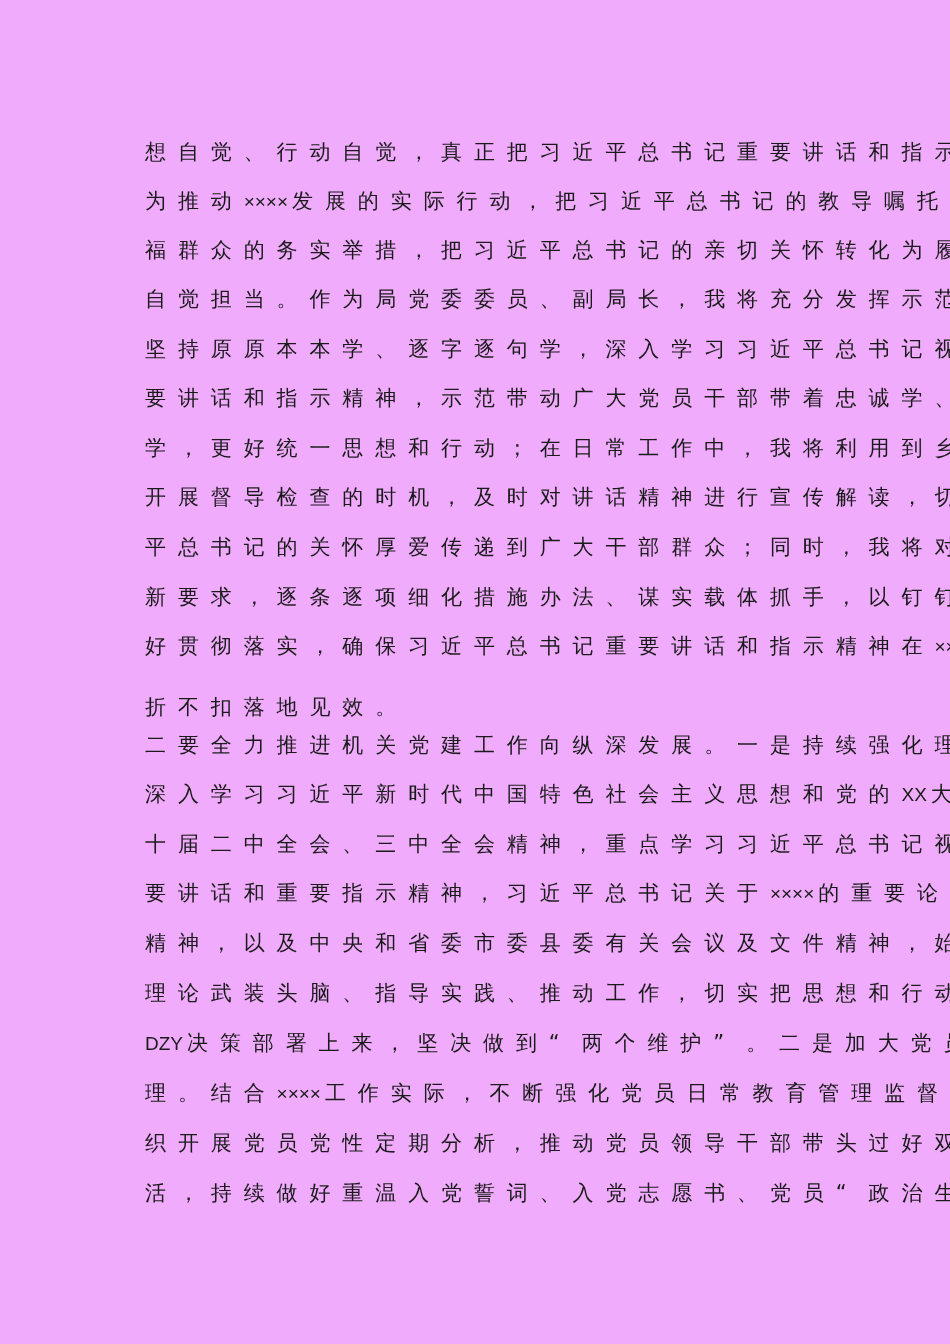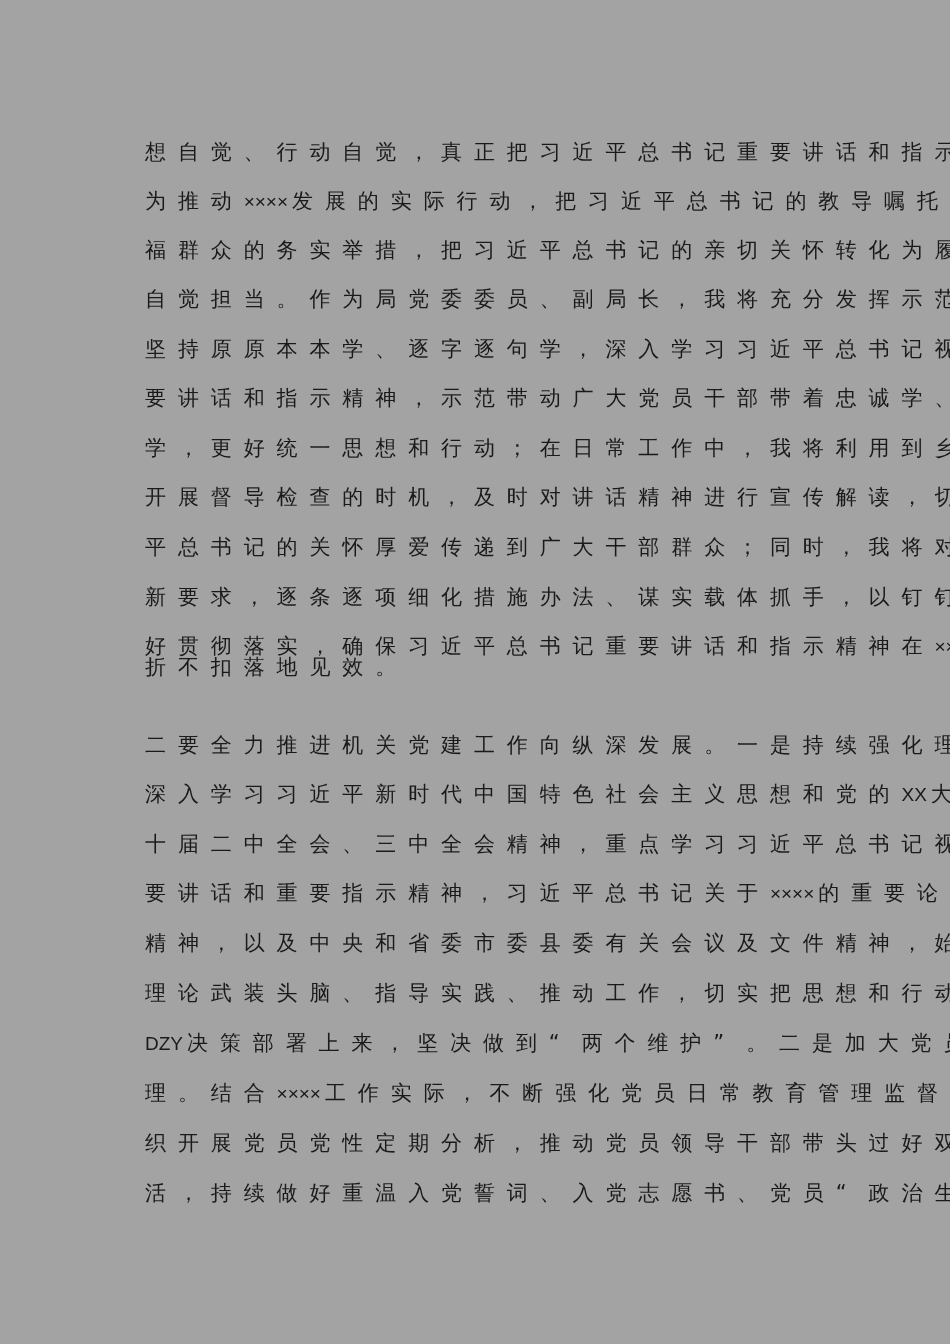--- a/index.html
+++ b/index.html
@@ -14,21 +14,21 @@
     overflow: hidden;
     font-family: "DejaVu Sans", "Liberation Sans", sans-serif;
     color: #1a1a1a;
   }
   .page {
     position: absolute;
     left: 0;
     top: 0;
     width: 950px;
     height: 1344px;
-    background: #a3a3a3;
+    background: #f0abfc;
   }
   .line {
     position: absolute;
     left: 145px;
     height: 30px;
     font-size: 21px;
     line-height: 30px;
     white-space: nowrap;
     letter-spacing: 0;
   }
@@ -52,21 +52,21 @@
     <div class="line" style="top: 186px;"><span class="c">为</span><span class="c">推</span><span class="c">动</span><span class="latin" style="margin-right: 4px;">××××</span><span class="c">发</span><span class="c">展</span><span class="c">的</span><span class="c">实</span><span class="c">际</span><span class="c">行</span><span class="c">动</span><span class="c">，</span><span class="c">把</span><span class="c">习</span><span class="c">近</span><span class="c">平</span><span class="c">总</span><span class="c">书</span><span class="c">记</span><span class="c">的</span><span class="c">教</span><span class="c">导</span><span class="c">嘱</span><span class="c">托</span><span class="c">转</span></div>
     <div class="line" style="top: 235px;"><span class="c">福</span><span class="c">群</span><span class="c">众</span><span class="c">的</span><span class="c">务</span><span class="c">实</span><span class="c">举</span><span class="c">措</span><span class="c">，</span><span class="c">把</span><span class="c">习</span><span class="c">近</span><span class="c">平</span><span class="c">总</span><span class="c">书</span><span class="c">记</span><span class="c">的</span><span class="c">亲</span><span class="c">切</span><span class="c">关</span><span class="c">怀</span><span class="c">转</span><span class="c">化</span><span class="c">为</span><span class="c">履</span></div>
     <div class="line" style="top: 284px;"><span class="c">自</span><span class="c">觉</span><span class="c">担</span><span class="c">当</span><span class="c">。</span><span class="c">作</span><span class="c">为</span><span class="c">局</span><span class="c">党</span><span class="c">委</span><span class="c">委</span><span class="c">员</span><span class="c">、</span><span class="c">副</span><span class="c">局</span><span class="c">长</span><span class="c">，</span><span class="c">我</span><span class="c">将</span><span class="c">充</span><span class="c">分</span><span class="c">发</span><span class="c">挥</span><span class="c">示</span><span class="c">范</span></div>
     <div class="line" style="top: 334px;"><span class="c">坚</span><span class="c">持</span><span class="c">原</span><span class="c">原</span><span class="c">本</span><span class="c">本</span><span class="c">学</span><span class="c">、</span><span class="c">逐</span><span class="c">字</span><span class="c">逐</span><span class="c">句</span><span class="c">学</span><span class="c">，</span><span class="c">深</span><span class="c">入</span><span class="c">学</span><span class="c">习</span><span class="c">习</span><span class="c">近</span><span class="c">平</span><span class="c">总</span><span class="c">书</span><span class="c">记</span><span class="c">视</span></div>
     <div class="line" style="top: 383px;"><span class="c">要</span><span class="c">讲</span><span class="c">话</span><span class="c">和</span><span class="c">指</span><span class="c">示</span><span class="c">精</span><span class="c">神</span><span class="c">，</span><span class="c">示</span><span class="c">范</span><span class="c">带</span><span class="c">动</span><span class="c">广</span><span class="c">大</span><span class="c">党</span><span class="c">员</span><span class="c">干</span><span class="c">部</span><span class="c">带</span><span class="c">着</span><span class="c">忠</span><span class="c">诚</span><span class="c">学</span><span class="c">、</span></div>
     <div class="line" style="top: 433px;"><span class="c">学</span><span class="c">，</span><span class="c">更</span><span class="c">好</span><span class="c">统</span><span class="c">一</span><span class="c">思</span><span class="c">想</span><span class="c">和</span><span class="c">行</span><span class="c">动</span><span class="c">；</span><span class="c">在</span><span class="c">日</span><span class="c">常</span><span class="c">工</span><span class="c">作</span><span class="c">中</span><span class="c">，</span><span class="c">我</span><span class="c">将</span><span class="c">利</span><span class="c">用</span><span class="c">到</span><span class="c">乡</span></div>
     <div class="line" style="top: 482px;"><span class="c">开</span><span class="c">展</span><span class="c">督</span><span class="c">导</span><span class="c">检</span><span class="c">查</span><span class="c">的</span><span class="c">时</span><span class="c">机</span><span class="c">，</span><span class="c">及</span><span class="c">时</span><span class="c">对</span><span class="c">讲</span><span class="c">话</span><span class="c">精</span><span class="c">神</span><span class="c">进</span><span class="c">行</span><span class="c">宣</span><span class="c">传</span><span class="c">解</span><span class="c">读</span><span class="c">，</span><span class="c">切</span></div>
     <div class="line" style="top: 532px;"><span class="c">平</span><span class="c">总</span><span class="c">书</span><span class="c">记</span><span class="c">的</span><span class="c">关</span><span class="c">怀</span><span class="c">厚</span><span class="c">爱</span><span class="c">传</span><span class="c">递</span><span class="c">到</span><span class="c">广</span><span class="c">大</span><span class="c">干</span><span class="c">部</span><span class="c">群</span><span class="c">众</span><span class="c">；</span><span class="c">同</span><span class="c">时</span><span class="c">，</span><span class="c">我</span><span class="c">将</span><span class="c">对</span></div>
     <div class="line" style="top: 582px;"><span class="c">新</span><span class="c">要</span><span class="c">求</span><span class="c">，</span><span class="c">逐</span><span class="c">条</span><span class="c">逐</span><span class="c">项</span><span class="c">细</span><span class="c">化</span><span class="c">措</span><span class="c">施</span><span class="c">办</span><span class="c">法</span><span class="c">、</span><span class="c">谋</span><span class="c">实</span><span class="c">载</span><span class="c">体</span><span class="c">抓</span><span class="c">手</span><span class="c">，</span><span class="c">以</span><span class="c">钉</span><span class="c">钉</span></div>
     <div class="line" style="top: 631px;"><span class="c">好</span><span class="c">贯</span><span class="c">彻</span><span class="c">落</span><span class="c">实</span><span class="c">，</span><span class="c">确</span><span class="c">保</span><span class="c">习</span><span class="c">近</span><span class="c">平</span><span class="c">总</span><span class="c">书</span><span class="c">记</span><span class="c">重</span><span class="c">要</span><span class="c">讲</span><span class="c">话</span><span class="c">和</span><span class="c">指</span><span class="c">示</span><span class="c">精</span><span class="c">神</span><span class="c">在</span><span class="latin" style="margin-right: 4px;">××××</span></div>
-    <div class="line" style="top: 652px;"><span class="c">折</span><span class="c">不</span><span class="c">扣</span><span class="c">落</span><span class="c">地</span><span class="c">见</span><span class="c">效</span><span class="c">。</span></div>
+    <div class="line" style="top: 692px;"><span class="c">折</span><span class="c">不</span><span class="c">扣</span><span class="c">落</span><span class="c">地</span><span class="c">见</span><span class="c">效</span><span class="c">。</span></div>
     <div class="line" style="top: 730px;"><span class="c">二</span><span class="c">要</span><span class="c">全</span><span class="c">力</span><span class="c">推</span><span class="c">进</span><span class="c">机</span><span class="c">关</span><span class="c">党</span><span class="c">建</span><span class="c">工</span><span class="c">作</span><span class="c">向</span><span class="c">纵</span><span class="c">深</span><span class="c">发</span><span class="c">展</span><span class="c">。</span><span class="c">一</span><span class="c">是</span><span class="c">持</span><span class="c">续</span><span class="c">强</span><span class="c">化</span><span class="c">理</span></div>
     <div class="line" style="top: 779px;"><span class="c">深</span><span class="c">入</span><span class="c">学</span><span class="c">习</span><span class="c">习</span><span class="c">近</span><span class="c">平</span><span class="c">新</span><span class="c">时</span><span class="c">代</span><span class="c">中</span><span class="c">国</span><span class="c">特</span><span class="c">色</span><span class="c">社</span><span class="c">会</span><span class="c">主</span><span class="c">义</span><span class="c">思</span><span class="c">想</span><span class="c">和</span><span class="c">党</span><span class="c">的</span><span class="latin" style="margin-right: 4px;">XX</span><span class="c">大</span></div>
     <div class="line" style="top: 829px;"><span class="c">十</span><span class="c">届</span><span class="c">二</span><span class="c">中</span><span class="c">全</span><span class="c">会</span><span class="c">、</span><span class="c">三</span><span class="c">中</span><span class="c">全</span><span class="c">会</span><span class="c">精</span><span class="c">神</span><span class="c">，</span><span class="c">重</span><span class="c">点</span><span class="c">学</span><span class="c">习</span><span class="c">习</span><span class="c">近</span><span class="c">平</span><span class="c">总</span><span class="c">书</span><span class="c">记</span><span class="c">视</span></div>
     <div class="line" style="top: 878px;"><span class="c">要</span><span class="c">讲</span><span class="c">话</span><span class="c">和</span><span class="c">重</span><span class="c">要</span><span class="c">指</span><span class="c">示</span><span class="c">精</span><span class="c">神</span><span class="c">，</span><span class="c">习</span><span class="c">近</span><span class="c">平</span><span class="c">总</span><span class="c">书</span><span class="c">记</span><span class="c">关</span><span class="c">于</span><span class="latin" style="margin-right: 4px;">××××</span><span class="c">的</span><span class="c">重</span><span class="c">要</span><span class="c">论</span><span class="c">述</span></div>
     <div class="line" style="top: 928px;"><span class="c">精</span><span class="c">神</span><span class="c">，</span><span class="c">以</span><span class="c">及</span><span class="c">中</span><span class="c">央</span><span class="c">和</span><span class="c">省</span><span class="c">委</span><span class="c">市</span><span class="c">委</span><span class="c">县</span><span class="c">委</span><span class="c">有</span><span class="c">关</span><span class="c">会</span><span class="c">议</span><span class="c">及</span><span class="c">文</span><span class="c">件</span><span class="c">精</span><span class="c">神</span><span class="c">，</span><span class="c">始</span></div>
     <div class="line" style="top: 978px;"><span class="c">理</span><span class="c">论</span><span class="c">武</span><span class="c">装</span><span class="c">头</span><span class="c">脑</span><span class="c">、</span><span class="c">指</span><span class="c">导</span><span class="c">实</span><span class="c">践</span><span class="c">、</span><span class="c">推</span><span class="c">动</span><span class="c">工</span><span class="c">作</span><span class="c">，</span><span class="c">切</span><span class="c">实</span><span class="c">把</span><span class="c">思</span><span class="c">想</span><span class="c">和</span><span class="c">行</span><span class="c">动</span></div>
     <div class="line" style="top: 1028px;"><span class="latin" style="margin-right: 4px;">DZY</span><span class="c">决</span><span class="c">策</span><span class="c">部</span><span class="c">署</span><span class="c">上</span><span class="c">来</span><span class="c">，</span><span class="c">坚</span><span class="c">决</span><span class="c">做</span><span class="c">到</span><span class="c">“</span><span class="c">两</span><span class="c">个</span><span class="c">维</span><span class="c">护</span><span class="c">”</span><span class="c">。</span><span class="c">二</span><span class="c">是</span><span class="c">加</span><span class="c">大</span><span class="c">党</span><span class="c">员</span></div>
     <div class="line" style="top: 1078px;"><span class="c">理</span><span class="c">。</span><span class="c">结</span><span class="c">合</span><span class="latin" style="margin-right: 4px;">××××</span><span class="c">工</span><span class="c">作</span><span class="c">实</span><span class="c">际</span><span class="c">，</span><span class="c">不</span><span class="c">断</span><span class="c">强</span><span class="c">化</span><span class="c">党</span><span class="c">员</span><span class="c">日</span><span class="c">常</span><span class="c">教</span><span class="c">育</span><span class="c">管</span><span class="c">理</span><span class="c">监</span><span class="c">督</span><span class="c">，</span></div>
     <div class="line" style="top: 1128px;"><span class="c">织</span><span class="c">开</span><span class="c">展</span><span class="c">党</span><span class="c">员</span><span class="c">党</span><span class="c">性</span><span class="c">定</span><span class="c">期</span><span class="c">分</span><span class="c">析</span><span class="c">，</span><span class="c">推</span><span class="c">动</span><span class="c">党</span><span class="c">员</span><span class="c">领</span><span class="c">导</span><span class="c">干</span><span class="c">部</span><span class="c">带</span><span class="c">头</span><span class="c">过</span><span class="c">好</span><span class="c">双</span></div>
     <div class="line" style="top: 1178px;"><span class="c">活</span><span class="c">，</span><span class="c">持</span><span class="c">续</span><span class="c">做</span><span class="c">好</span><span class="c">重</span><span class="c">温</span><span class="c">入</span><span class="c">党</span><span class="c">誓</span><span class="c">词</span><span class="c">、</span><span class="c">入</span><span class="c">党</span><span class="c">志</span><span class="c">愿</span><span class="c">书</span><span class="c">、</span><span class="c">党</span><span class="c">员</span><span class="c">“</span><span class="c">政</span><span class="c">治</span><span class="c">生</span></div>

